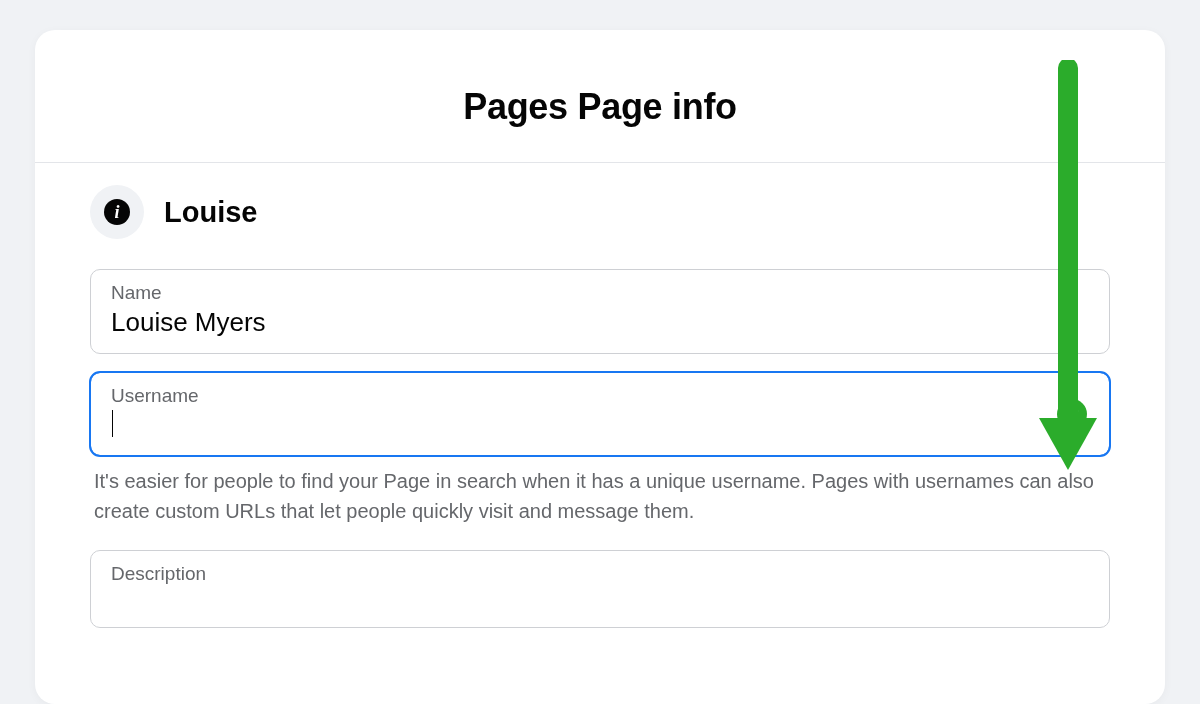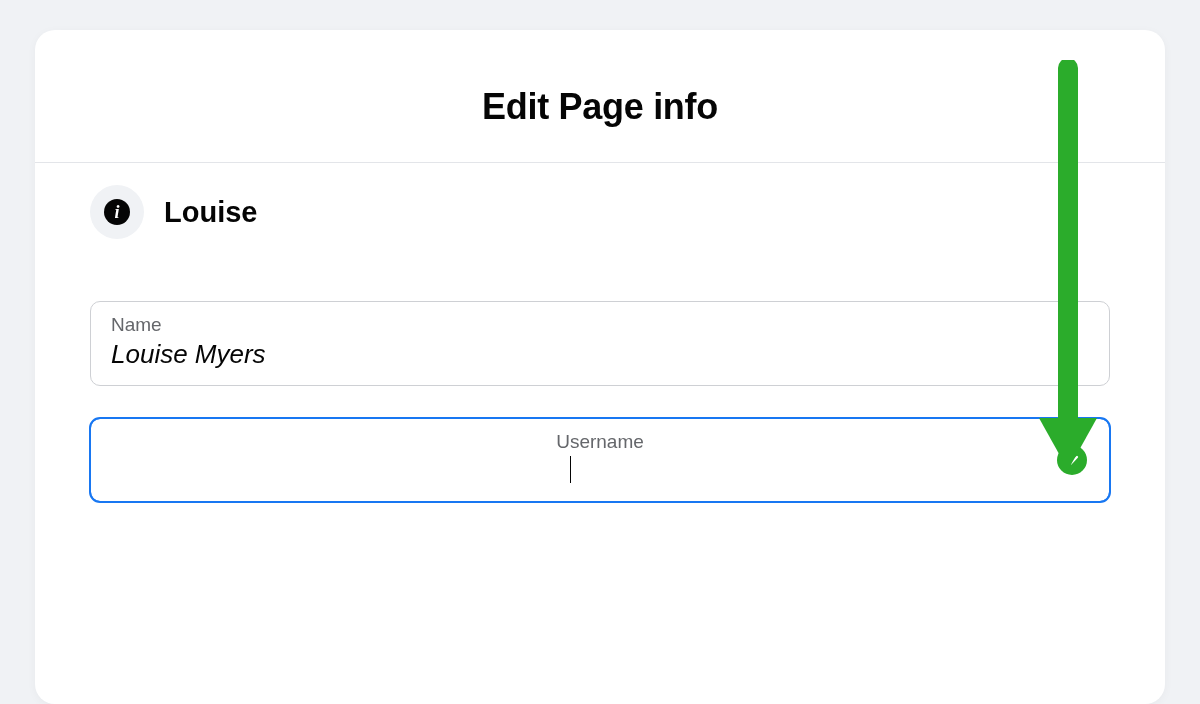--- a/index.html
+++ b/index.html
@@ -72,45 +72,42 @@
       font-weight: 700;
       color: #050505;
     }
     .field-wrap { margin-bottom: 18px; }
     .field {
       border: 1px solid #ced0d4;
       border-radius: 10px;
       padding: 12px 20px 14px 20px;
       position: relative;
       background: #fff;
-      margin-top: 32px;
     }
     .field.focused {
       border-color: #1877f2;
       outline: 2px solid #1877f2;
       outline-offset: -1px;
-      text-align: center;
     }
     .field-label {
       font-size: 19px;
       color: #65676b;
       display: block;
       margin-bottom: 2px;
     }
     .field-value {
       font-size: 26px;
       color: #050505;
       border: none;
       outline: none;
       width: calc(100% - 60px);
       background: transparent;
       font-family: inherit;
       line-height: 1.25;
       padding: 0;
-      font-style: italic;
     }
     .field-row {
       display: flex;
       align-items: center;
       gap: 14px;
     }
     .check-icon {
       position: absolute;
       right: 22px;
       top: 50%;
@@ -145,21 +142,21 @@
       top: 60px;
       pointer-events: none;
     }
   </style>
 </head>
 <body>
 
 <div class="card">
 
   <div class="card-header">
-    <h1 class="card-title">Edit Page info</h1>
+    <h1 class="card-title">Pages Page info</h1>
   </div>
 
   <div class="section">
 
     <div class="section-header">
       <div class="icon-circle">
         <span class="info-badge">i</span>
       </div>
       <h2 class="section-title">Louise</h2>
     </div>
@@ -178,21 +175,27 @@
           <span class="field-value"><span class="cursor-caret"></span></span>
         </div>
         <span class="check-icon">
           <svg width="16" height="16" viewBox="0 0 24 24" fill="none">
             <path d="M5 12.5 L10 17.5 L19.5 7.5" stroke="#ffffff" stroke-width="3.4" stroke-linecap="round" stroke-linejoin="round"></path>
           </svg>
         </span>
       </div>
     </div>
 
-
+    <p class="helper">It's easier for people to find your Page in search when it has a unique username. Pages with usernames can also create custom URLs that let people quickly visit and message them.</p>
+
+    <div class="field-wrap">
+      <div class="field" style="padding-bottom:40px;">
+        <span class="field-label">Description</span>
+      </div>
+    </div>
 
   </div>
 
 </div>
 
 <svg class="big-arrow" width="70" height="420" viewBox="0 0 70 420">
   <line x1="35" y1="8" x2="35" y2="370" stroke="#2bac2b" stroke-width="20" stroke-linecap="round"></line>
   <polygon points="35,410 6,358 64,358" fill="#2bac2b"></polygon>
 </svg>
 

